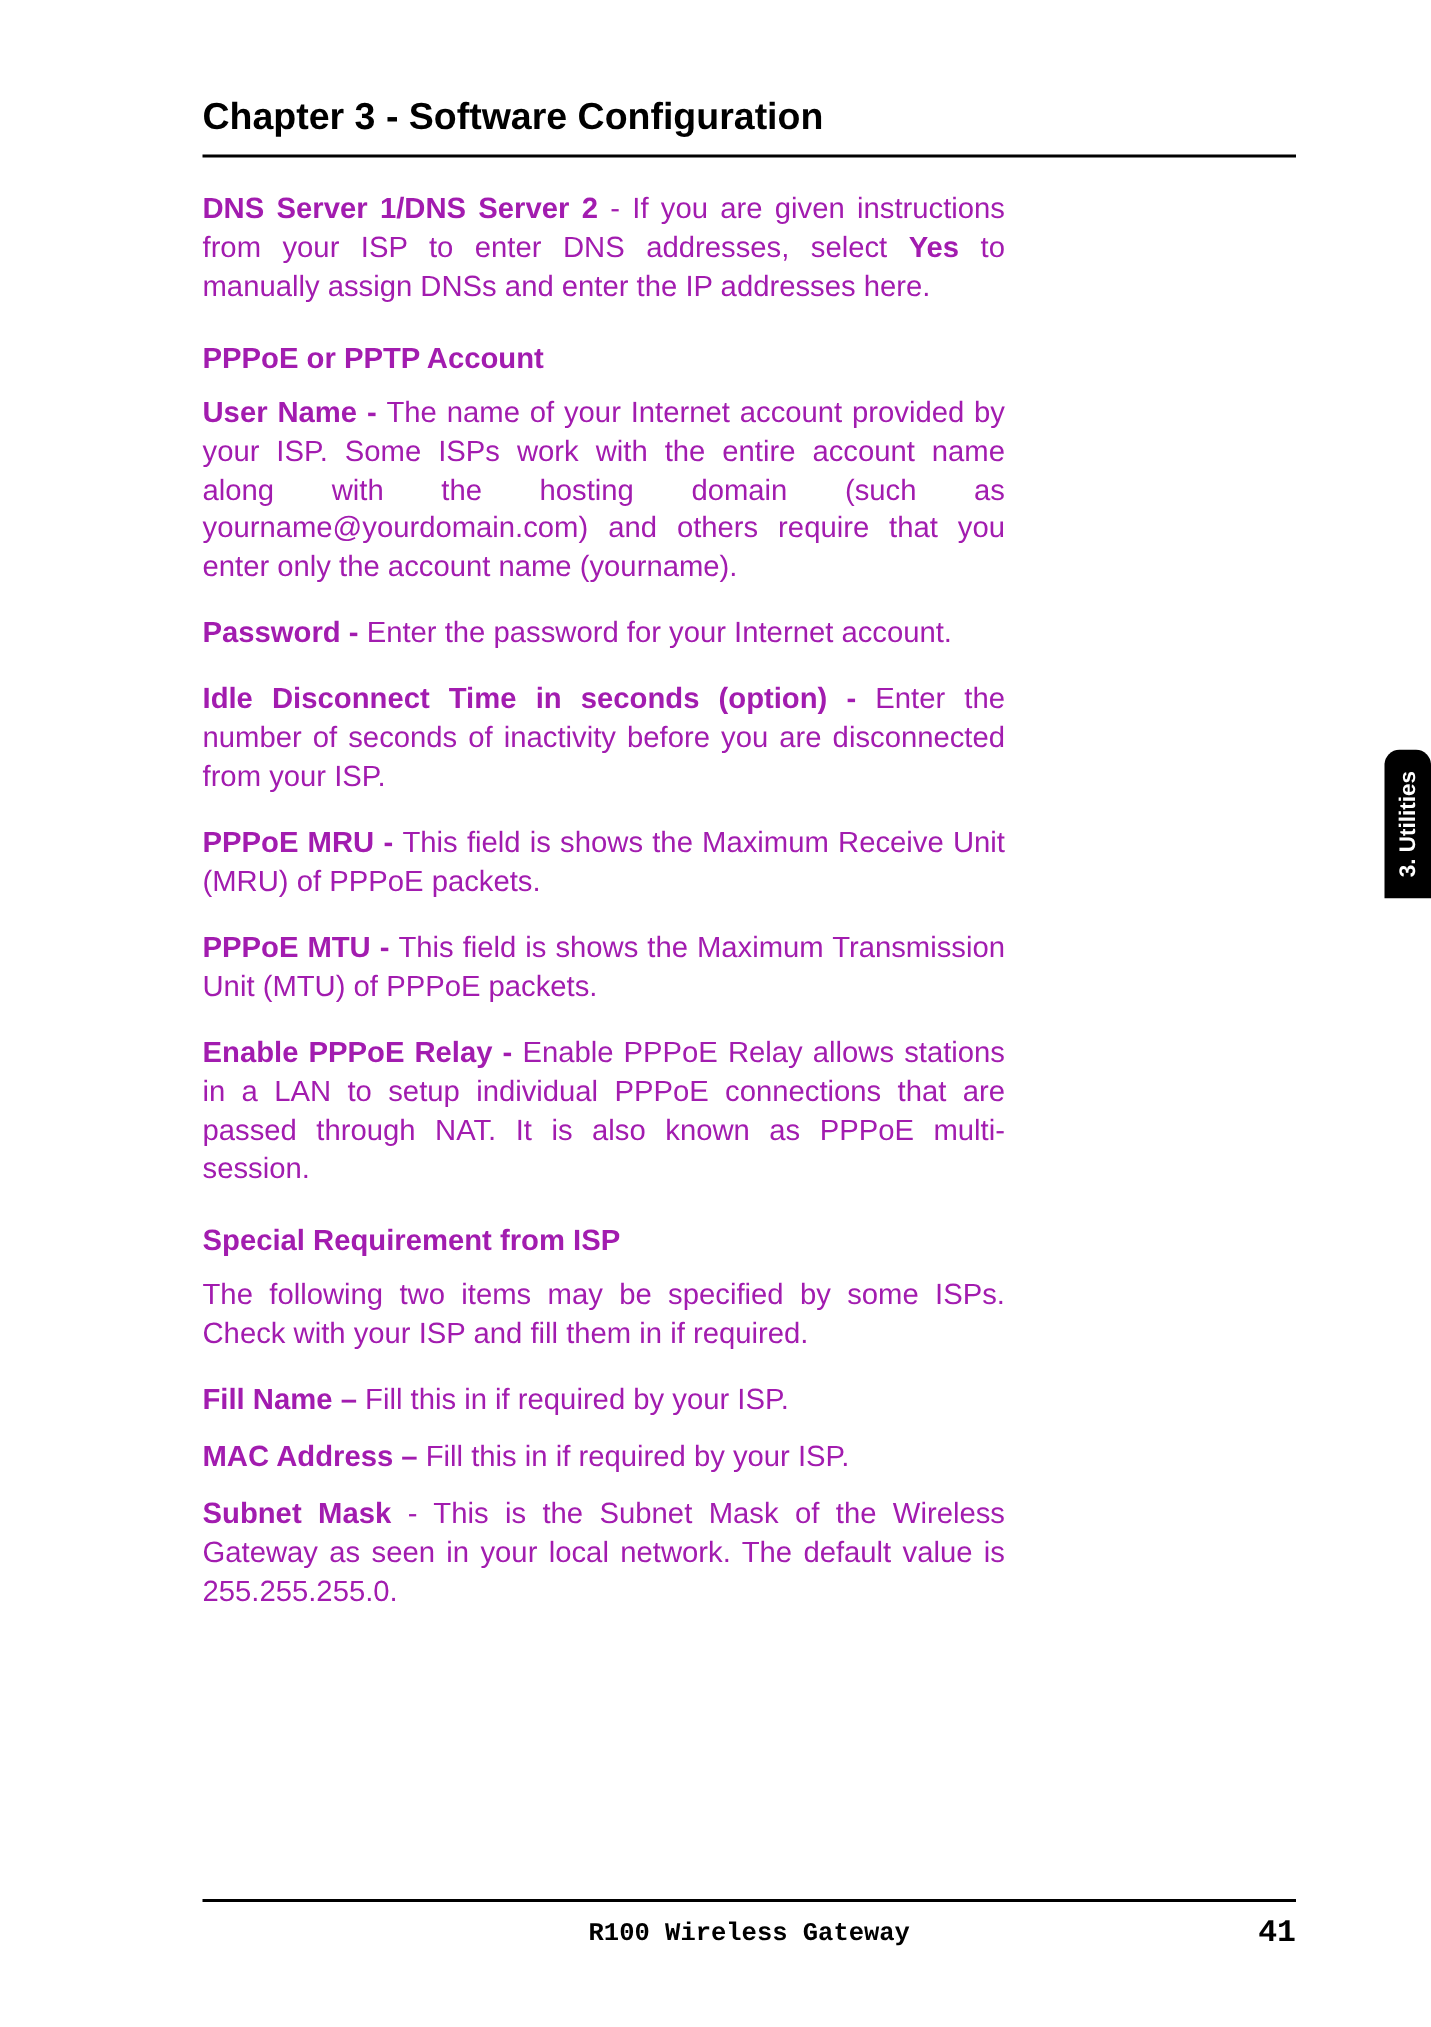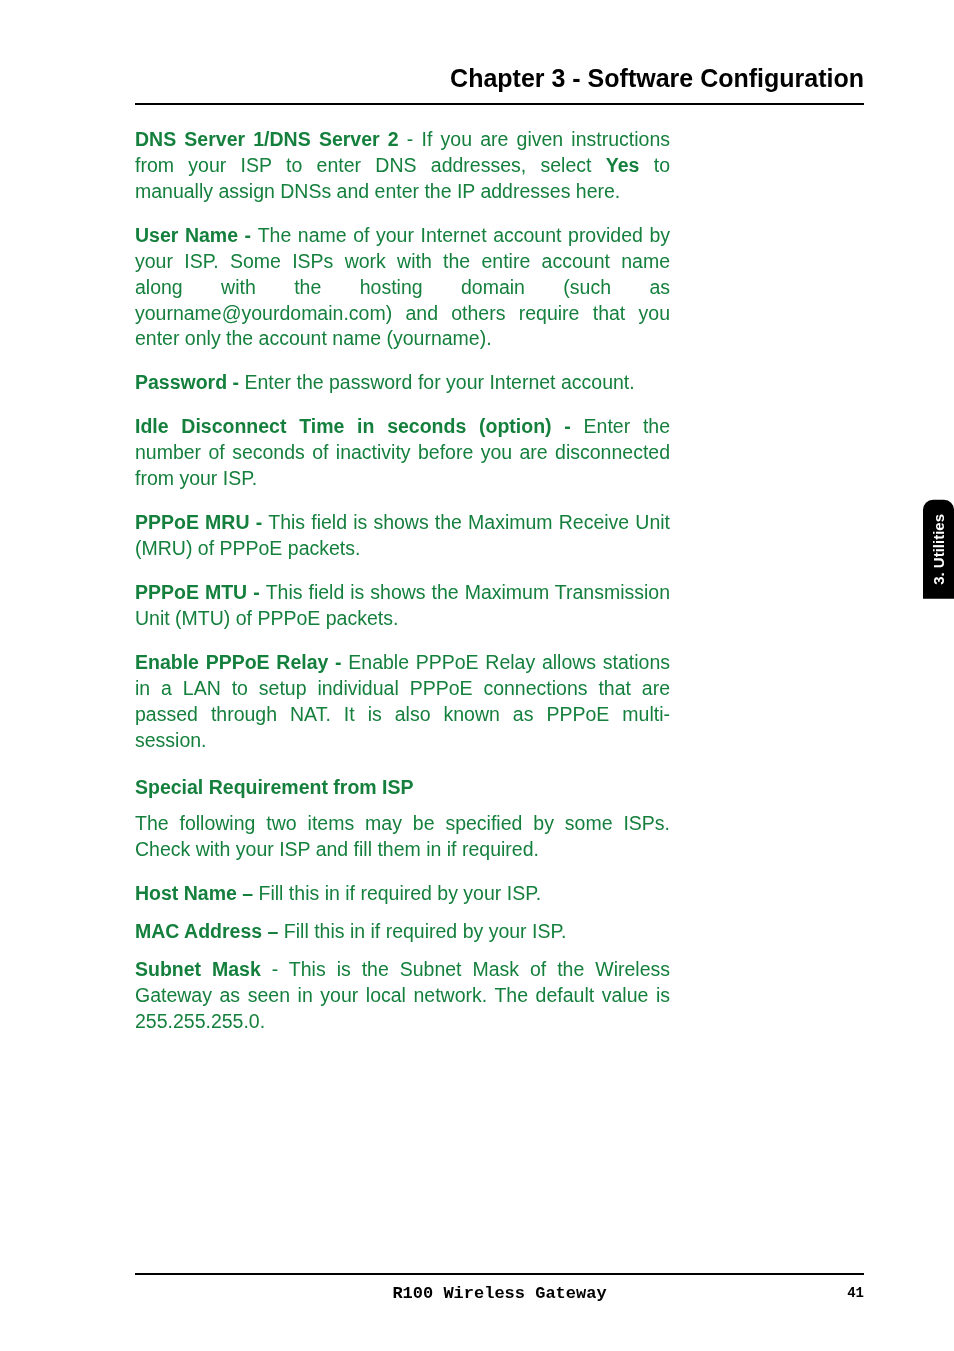--- a/index.html
+++ b/index.html
@@ -15,29 +15,29 @@
     position: relative;
   }
   .page {
     padding: 64px 90px 50px 135px;
     height: 100%;
     position: relative;
   }
   .chapter-title {
     font-size: 25px;
     font-weight: bold;
-    text-align: right;
+    text-align: left;
     padding-bottom: 10px;
     border-bottom: 2.5px solid #000;
     margin-bottom: 22px;
   }
   .content {
     font-size: 19.5px;
     line-height: 1.33;
-    color: #15803d;
+    color: #a21caf;
     width: 535px;
   }
   .para {
     margin-bottom: 18px;
     text-align: justify;
   }
   .para-tight {
     margin-bottom: 12px;
     text-align: justify;
   }
@@ -79,37 +79,38 @@
     position: absolute;
     left: 0;
     right: 0;
     text-align: center;
     font-weight: bold;
     font-size: 17px;
   }
   .footer-right {
     margin-left: auto;
     font-weight: bold;
-    font-size: 14px;
+    font-size: 21px;
     position: relative;
     z-index: 1;
   }
 </style>
 </head>
 <body>
 
 <div class="page">
   <div class="chapter-title">Chapter 3 - Software Configuration</div>
 
   <div class="content">
 
     <div class="para">
       <span class="bold">DNS Server 1/DNS Server 2</span><span> - </span><span>If you are given instructions from your ISP to enter DNS addresses, select </span><span class="bold">Yes</span><span> to manually assign DNSs and enter the IP addresses here.</span>
     </div>
 
+    <div class="section-heading">PPPoE or PPTP Account</div>
 
 
     <div class="para">
       <span class="bold">User Name - </span><span>The name of your Internet account provided by your ISP. Some ISPs work with the entire account name along with the hosting domain (such as yourname@yourdomain.com) and others require that you enter only the account name (yourname).</span>
     </div>
 
     <div class="para">
       <span class="bold">Password - </span><span>Enter the password for your Internet account.</span>
     </div>
 
@@ -127,21 +128,21 @@
 
     <div class="para">
       <span class="bold">Enable PPPoE Relay - </span><span>Enable PPPoE Relay allows stations in a LAN to setup individual PPPoE connections that are passed through NAT. It is also known as PPPoE multi-session.</span>
     </div>
 
     <div class="section-heading">Special Requirement from ISP</div>
 
     <div class="para">The following two items may be specified by some ISPs. Check with your ISP and fill them in if required.</div>
 
     <div class="para-tight">
-      <span class="bold">Host Name – </span><span>Fill this in if required by your ISP.</span>
+      <span class="bold">Fill Name – </span><span>Fill this in if required by your ISP.</span>
     </div>
 
     <div class="para-tight">
       <span class="bold">MAC Address – </span><span>Fill this in if required by your ISP.</span>
     </div>
 
 
 
 
     <div class="para">

